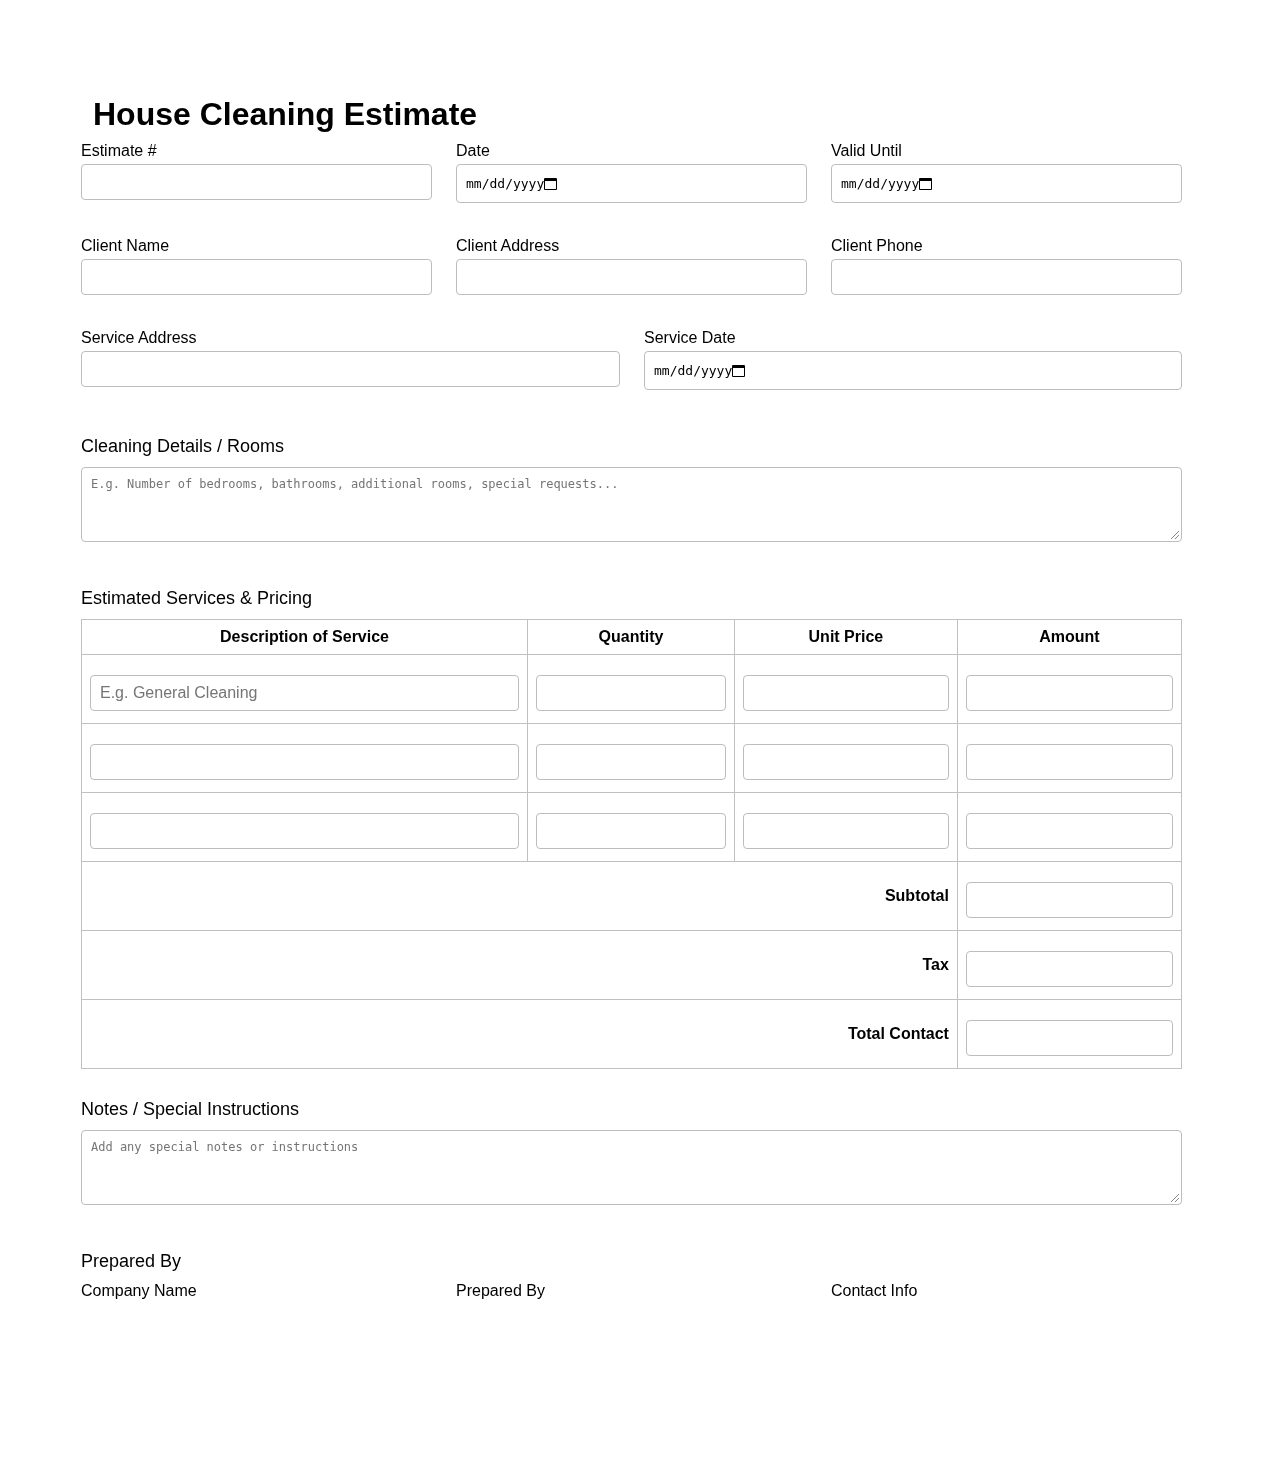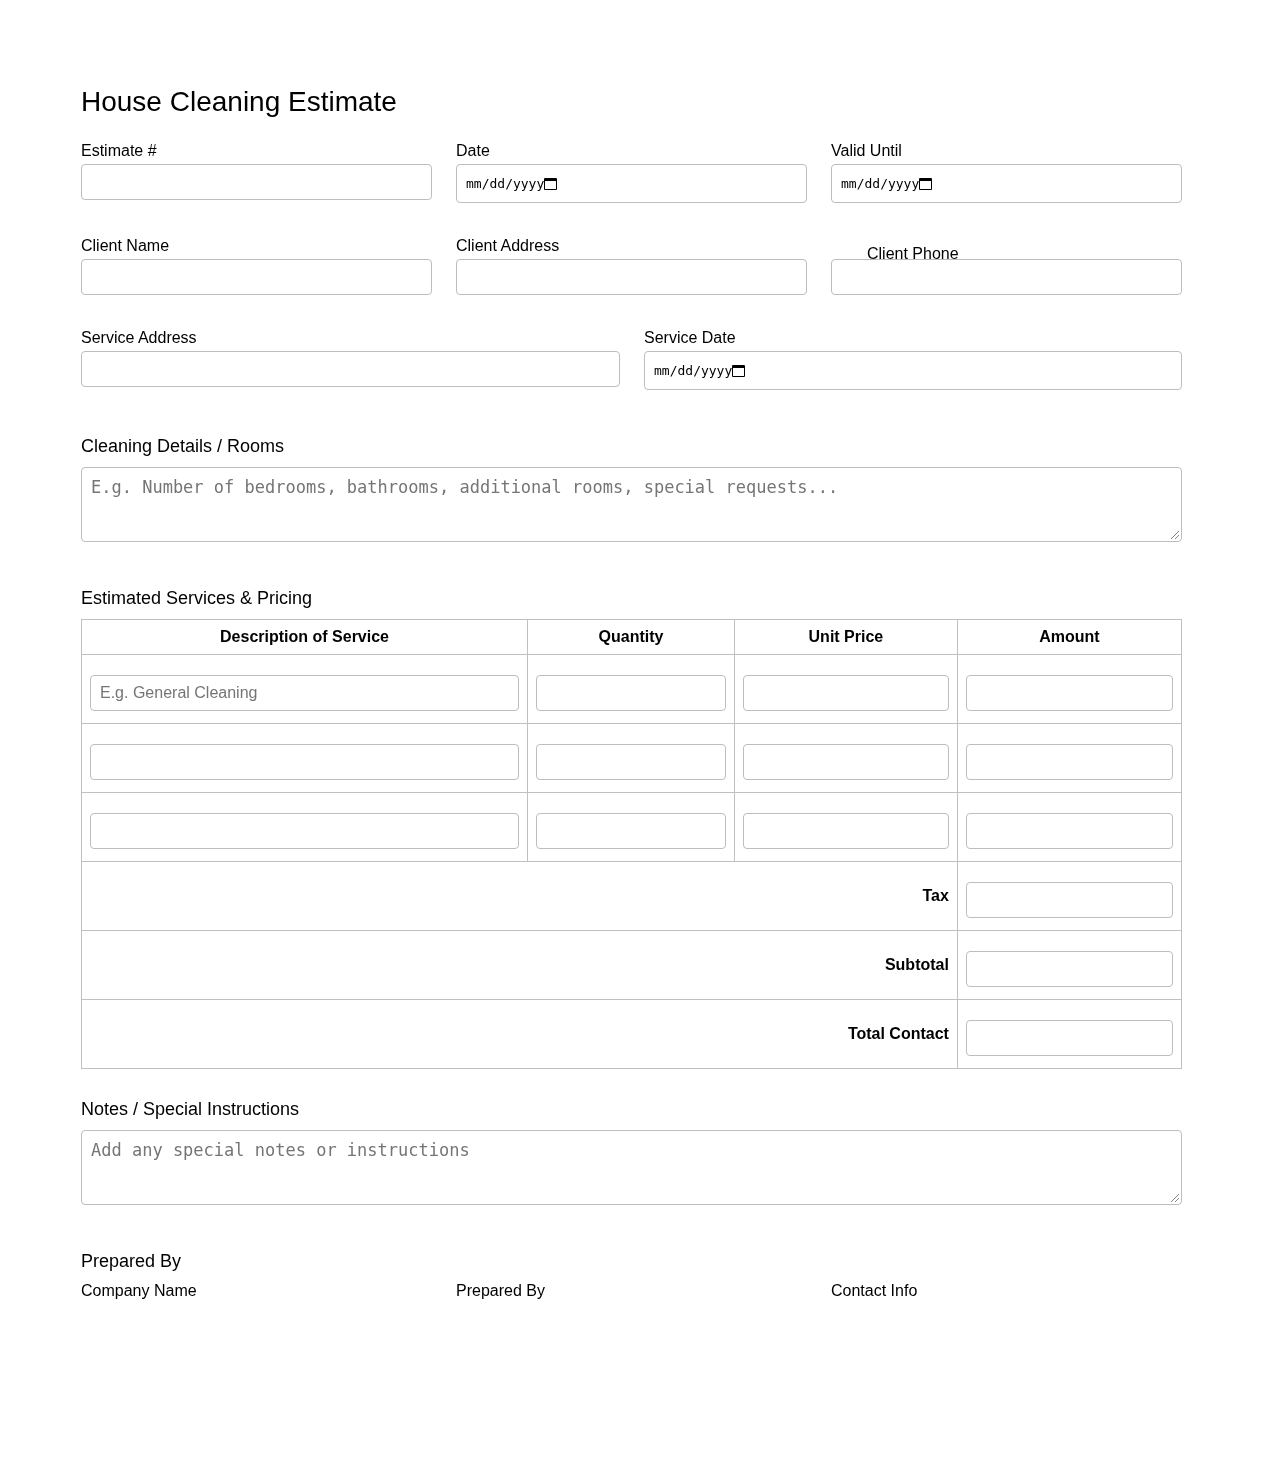--- a/index.html
+++ b/index.html
@@ -4,22 +4,22 @@
 <style>
   * { box-sizing: border-box; }
   html, body { margin: 0; padding: 0; background: #ffffff; }
   body {
     width: 1263px; min-height: 1458px;
     font-family: "Liberation Sans", sans-serif;
     color: #000;
   }
   .page { position: relative; padding: 0 81px; width: 1263px; }
   h1 {
-    position: absolute; left: 81px; top: 84px; margin: 0;
-    font-size: 28px; font-weight: normal; line-height: 36px;
+    position: absolute; left: 81px; top: 84px; margin: 12px;
+    font-size: 32px; font-weight: bold; line-height: 36px;
   }
   .label {
     position: absolute; font-size: 16px; line-height: 18px; color: #000;
   }
   .input {
     position: absolute; height: 36px;
     border: 1px solid #bdbdbd; border-radius: 4px; background: #fff;
     font-family: "Liberation Sans", sans-serif; font-size: 16px;
     padding: 0 9px; outline: none;
   }
@@ -36,21 +36,21 @@
     width: 13px; height: 12px; border: 1.5px solid #000; border-top-width: 3px;
     border-radius: 1px; margin-right: 1px;
   }
   .section-title {
     position: absolute; font-size: 18px; line-height: 20px; color: #000;
   }
   .textarea {
     position: absolute; height: 75px; width: 1101px; left: 81px;
     border: 1px solid #bdbdbd; border-radius: 4px; background: #fff;
     padding: 9px 9px;
-    font-family: "DejaVu Sans Mono", monospace; font-size: 17px; color: #757575;
+    font-family: "DejaVu Sans Mono", monospace; font-size: 12px; color: #757575;
   }
   .resize-grip {
     position: absolute; right: 2px; bottom: 2px; width: 8px; height: 8px;
     background: linear-gradient(135deg, transparent 0 45%, #888 45% 52%, transparent 52% 70%, #888 70% 77%, transparent 77%);
   }
   table.pricing {
     position: absolute; left: 81px; top: 619px; width: 1101px;
     border-collapse: collapse;
   }
   table.pricing th, table.pricing td {
@@ -94,21 +94,21 @@
     <span class="ph">mm/dd/yyyy</span>
     <span class="cal-icon"></span>
   </div>
 
   <div class="label" style="left:81px; top:237px;">Client Name</div>
   <input class="input" style="left: 81px; top: 259px; width: 351px;">
 
   <div class="label" style="left:456px; top:237px;">Client Address</div>
   <input class="input" style="left: 456px; top: 259px; width: 351px;">
 
-  <div class="label" style="left:831px; top:245px;margin-left:36px;">Client Phone</div>
+  <div class="label" style="left:831px; top:237px;">Client Phone</div>
   <input class="input" style="left: 831px; top: 259px; width: 351px;">
 
   <div class="label" style="left:81px; top:329px;">Service Address</div>
   <input class="input" style="left: 81px; top: 351px; width: 539px;">
 
   <div class="label" style="left:644px; top:329px;">Service Date</div>
   <div class="date" style="left:644px; top:351px; width:538px;">
     <span class="ph">mm/dd/yyyy</span>
     <span class="cal-icon"></span>
   </div>
@@ -169,27 +169,27 @@
             <div class="cell-input"></div>
           </td>
         <td>
             <div class="cell-input"></div>
           </td>
         <td>
             <div class="cell-input"></div>
           </td>
       </tr>
       <tr>
+        <td colspan="3" class="total-label">Subtotal</td>
+        <td>
+            <div class="cell-input"></div>
+          </td>
+      </tr>
+      <tr>
         <td colspan="3" class="total-label">Tax</td>
-        <td>
-            <div class="cell-input"></div>
-          </td>
-      </tr>
-      <tr>
-        <td colspan="3" class="total-label">Subtotal</td>
         <td>
             <div class="cell-input"></div>
           </td>
       </tr>
       <tr>
         <td colspan="3" class="total-label">Total Contact</td>
         <td>
             <div class="cell-input"></div>
           </td>
       </tr>

